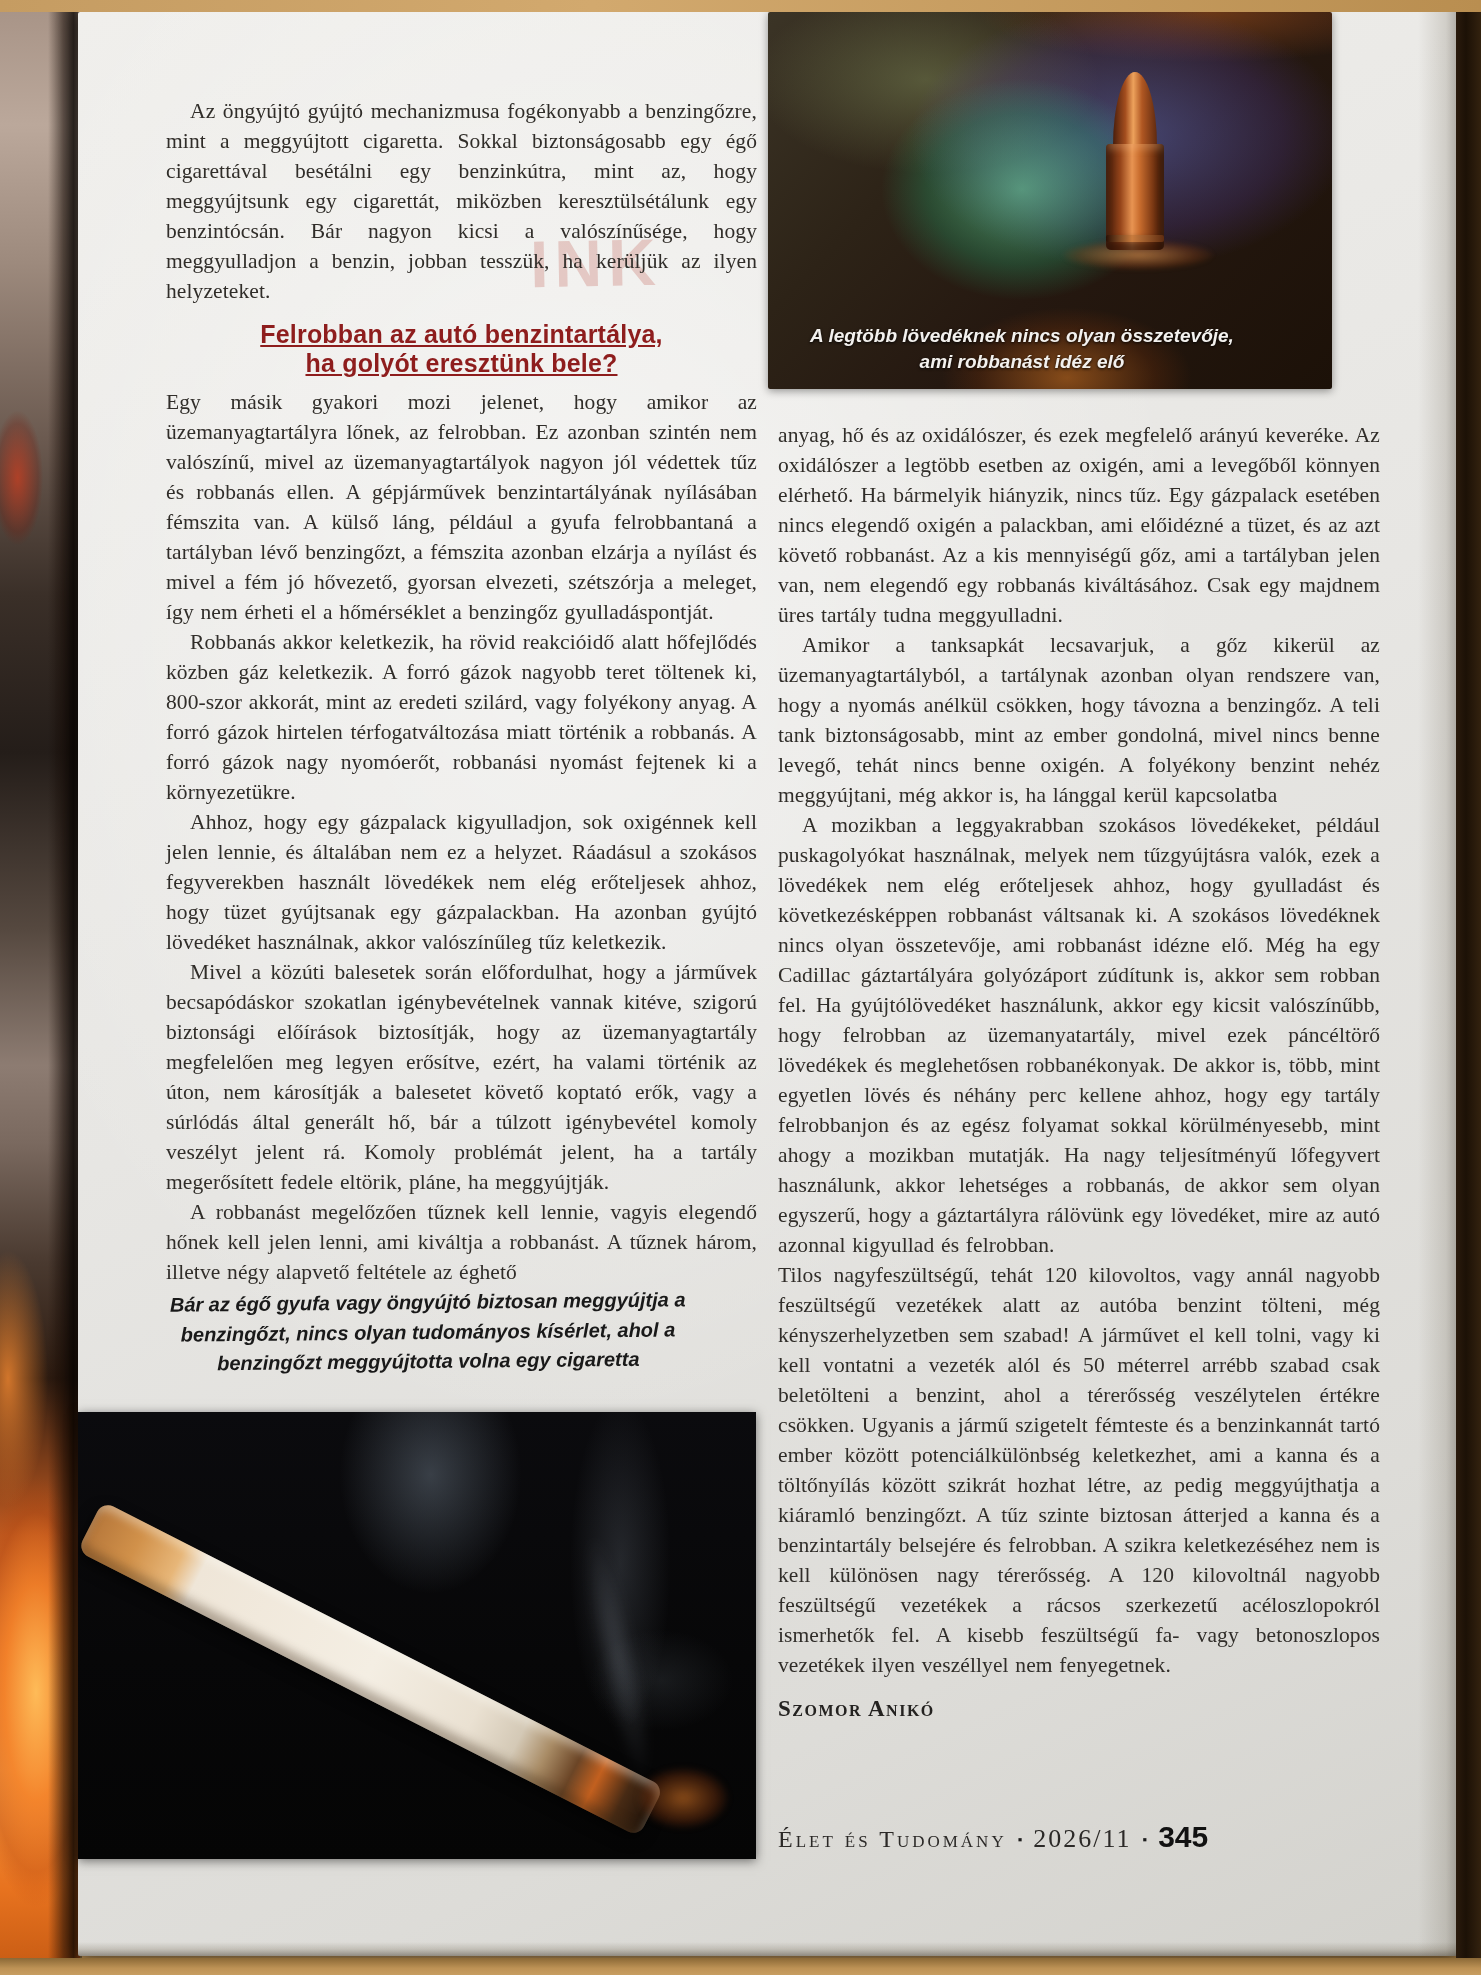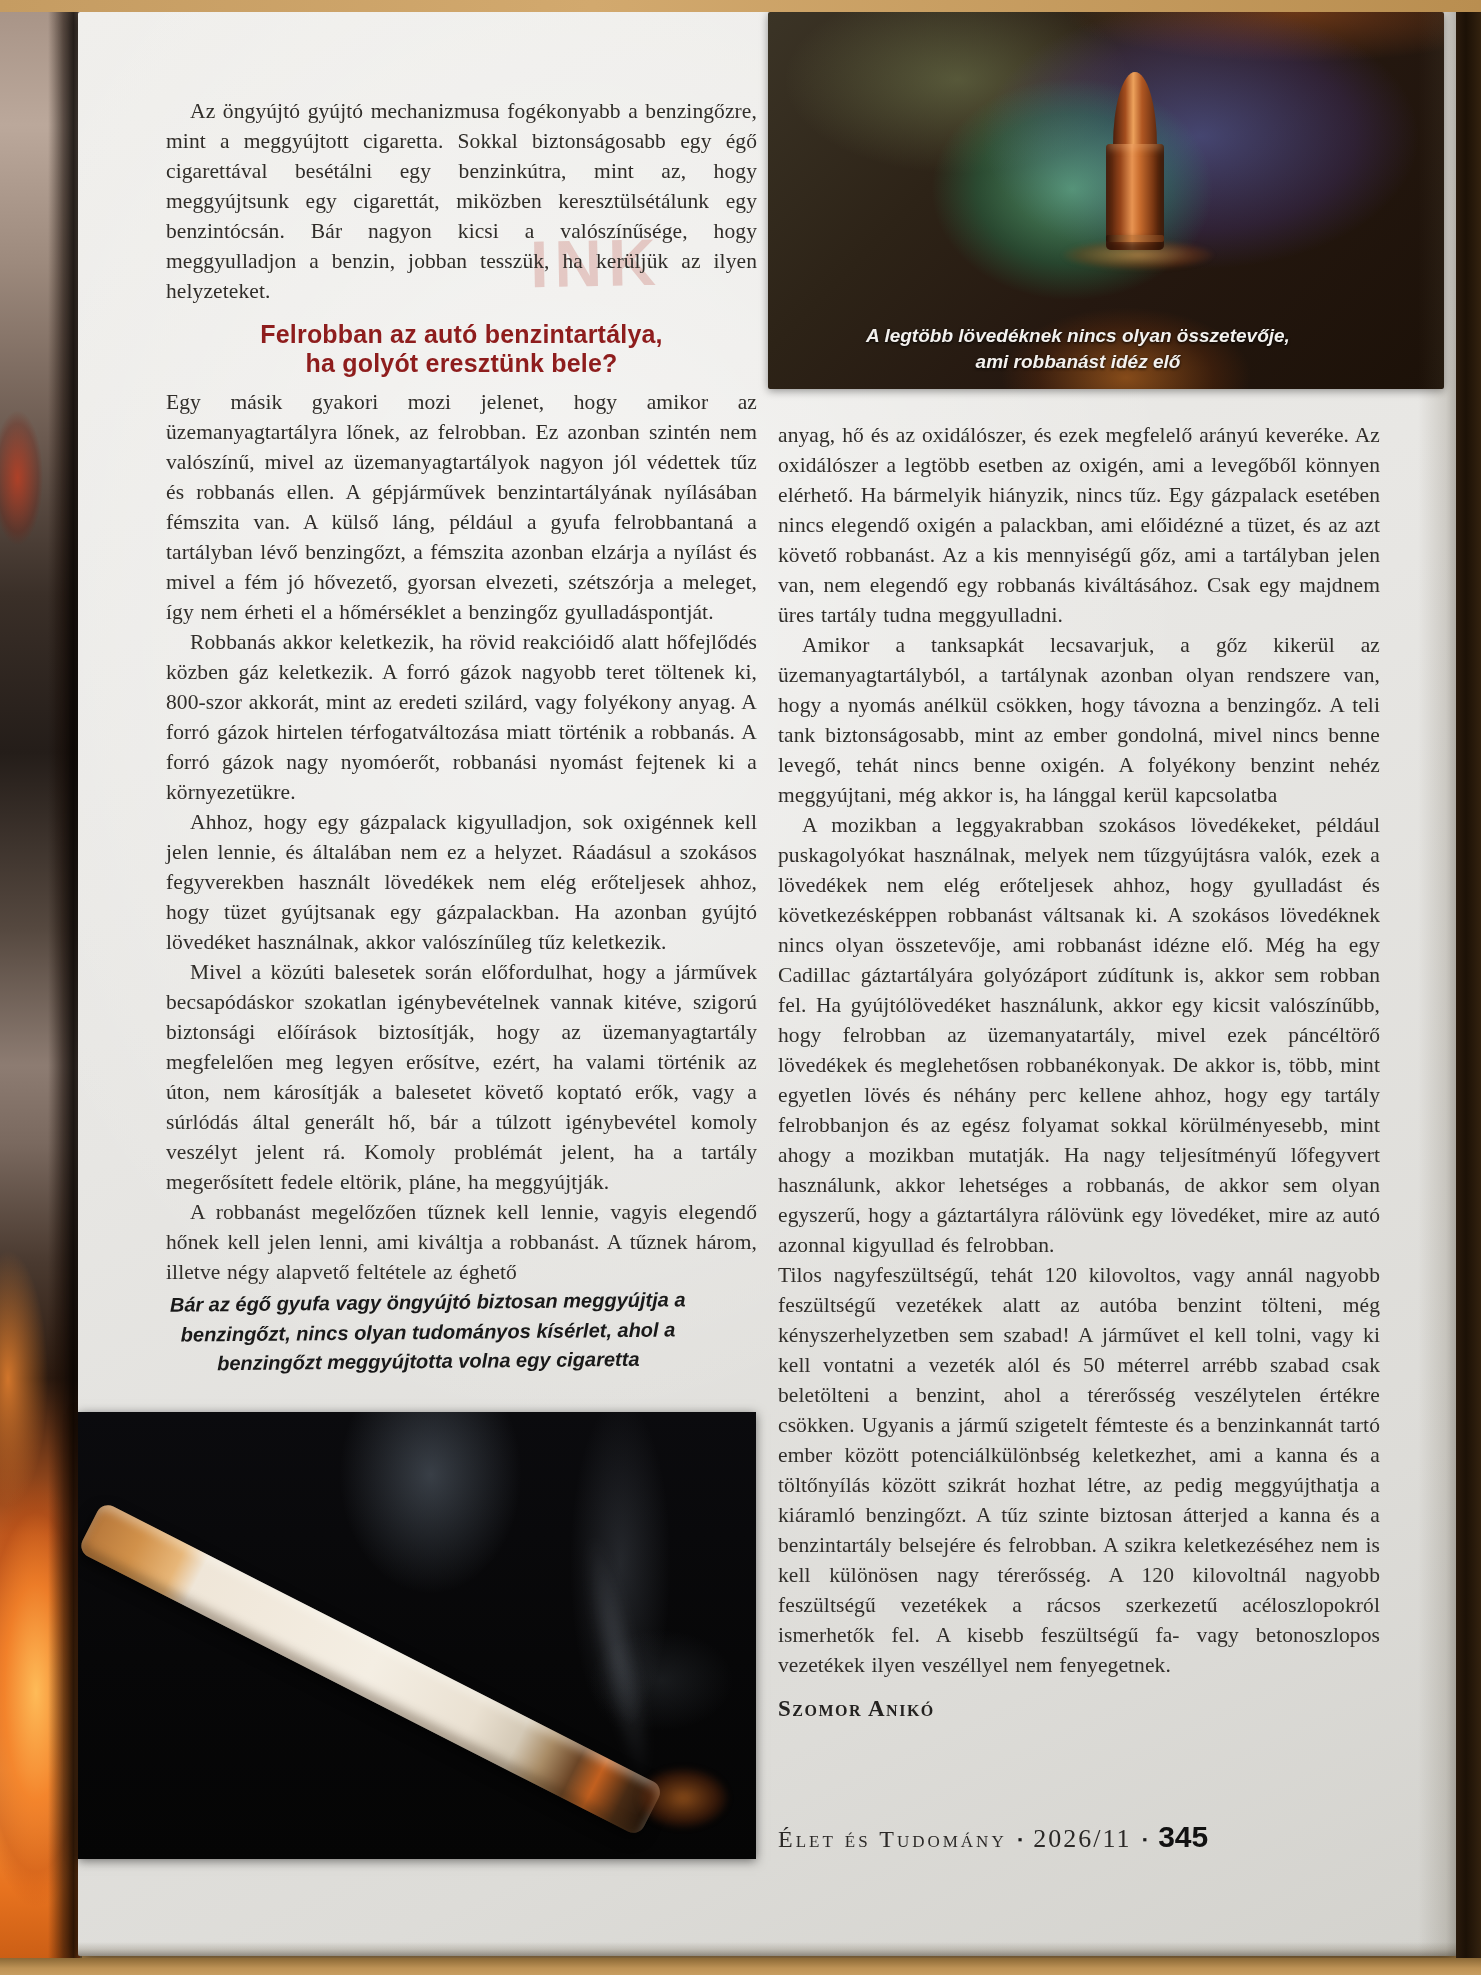--- a/index.html
+++ b/index.html
@@ -56,38 +56,38 @@
   .col p{
     margin:0;font-size:21.5px;line-height:30px;color:#302d29;
     text-align:justify;word-spacing:1.2px;letter-spacing:0.1px;
   }
   .col p.indent{text-indent:24px;}
   .left-col{position:absolute;left:88px;top:84px;width:591px;}
   .right-col{position:absolute;left:700px;top:393px;width:602px;margin-top:15px;}
   .red-heading{
     margin:14px 0 9px 0;text-align:center;
     font:bold 25px/29px "Liberation Sans", sans-serif;
-    color:#8e1d1d;letter-spacing:0.2px;
+    color:#8e1d1d;letter-spacing:0.2px;text-decoration:underline;
   }
   .red-heading span{display:block;}
   .right-col .red-heading{margin:16px 0 8px 0;}
   .author{
     margin-top:16px;text-align:left;
     font:bold 23px/26px "Liberation Serif", serif;
     font-variant:small-caps;letter-spacing:1.5px;color:#242220;
   }
   
   .fig-caption{
     position:absolute;left:58px;top:1276px;width:584px;
     font:bold italic 20px/29.5px "Liberation Sans", sans-serif;
     font-style:italic;text-align:center;color:#191919;transform:rotate(-0.6deg);
   }
   
   .bullet-photo{
-    position:absolute;left:690px;top:0;width:676px;height:377px;overflow:hidden;
+    position:absolute;left:690px;top:0;width:564px;height:377px;overflow:hidden;
     border-radius:2px;
     background:
       radial-gradient(ellipse 160px 90px at 53% 97%, rgba(255,140,40,0.45), rgba(130,55,12,0.25) 55%, transparent 78%),
       radial-gradient(ellipse 190px 150px at 45% 47%, rgba(120,255,185,0.5), rgba(40,180,120,0.28) 50%, transparent 74%),
       radial-gradient(ellipse 280px 170px at 64% 33%, rgba(115,135,255,0.4), rgba(95,75,205,0.2) 55%, transparent 78%),
       radial-gradient(ellipse 240px 130px at 28% 18%, rgba(150,168,108,0.38), transparent 72%),
       radial-gradient(ellipse 320px 70px at 78% 0%, rgba(205,95,30,0.4), transparent 72%),
       linear-gradient(135deg,#3b3426 0%,#2d2317 32%,#251810 58%,#1c1108 100%);
     box-shadow:0 2px 8px rgba(0,0,0,0.4);
   }

